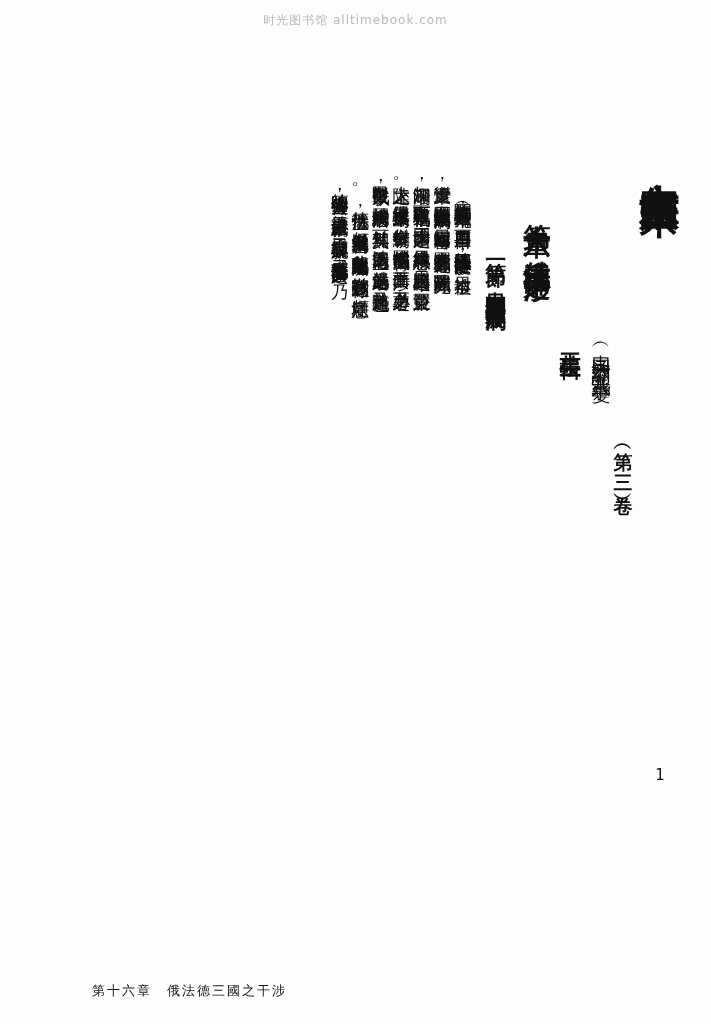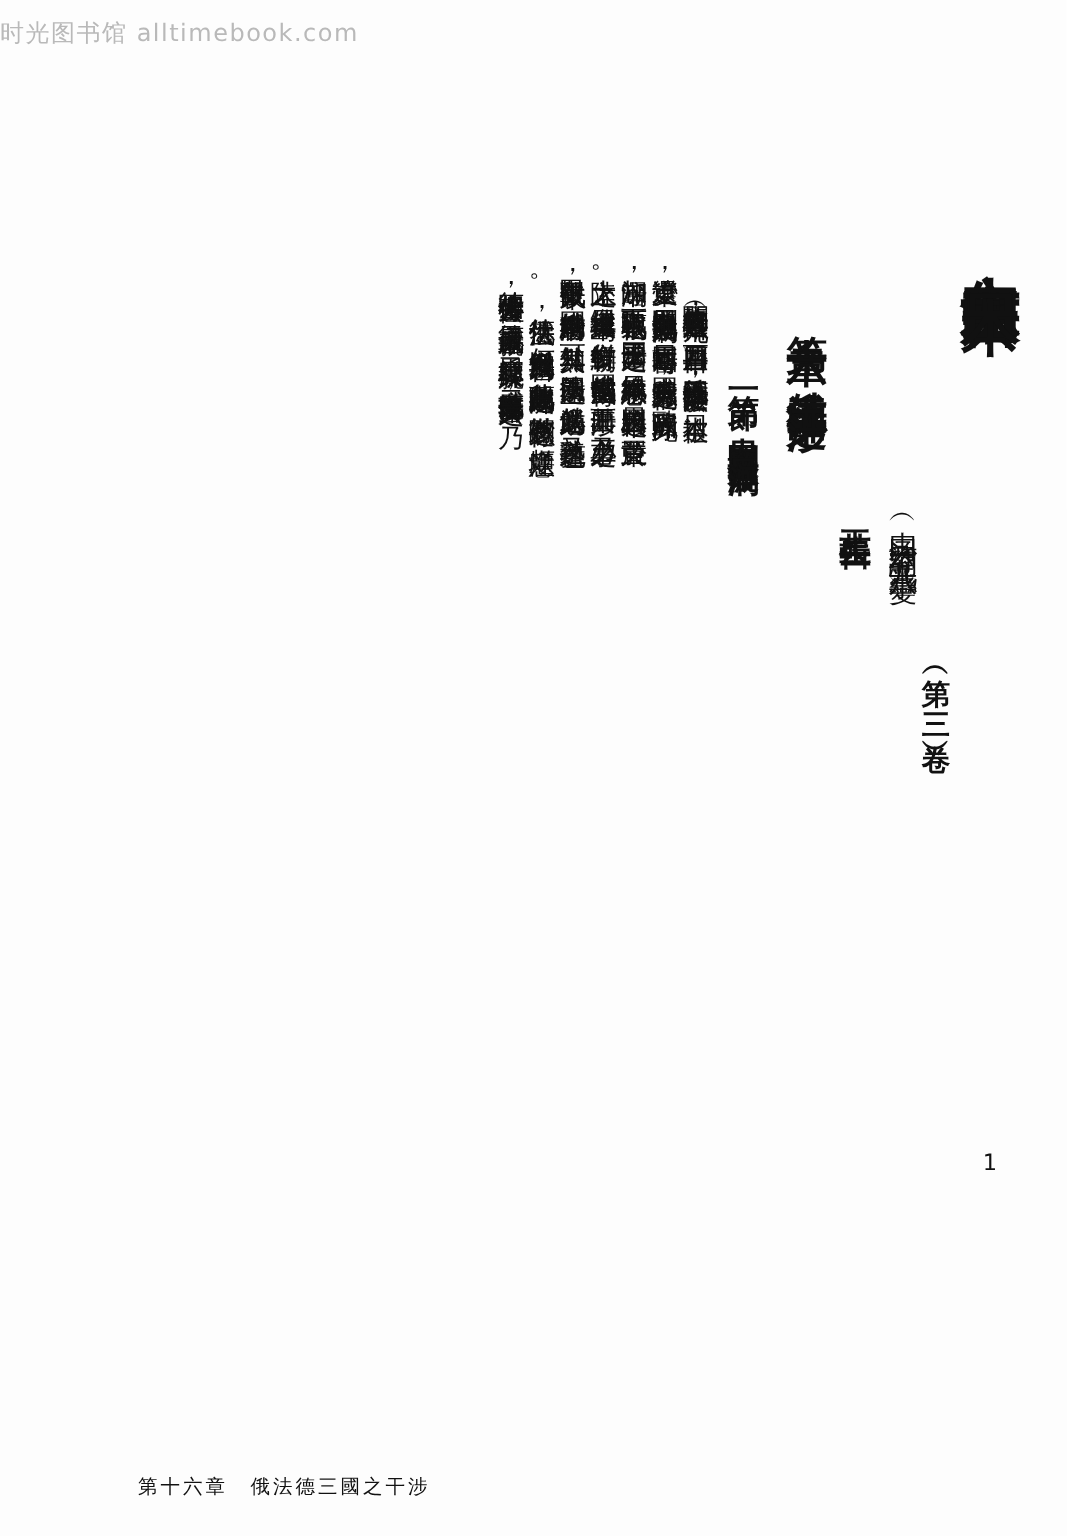--- a/index.html
+++ b/index.html
@@ -19,22 +19,22 @@
     height: 1024px;
     background: #fdfdfd;
     box-sizing: border-box;
   }
   
   .watermark {
     position: absolute;
     top: 12px;
     left: 0;
     width: 100%;
-    text-align: left;
-    font-size: 16px;
+    text-align: center;
+    font-size: 12px;
     color: #b9b9b9;
     letter-spacing: 1px;
     white-space: nowrap;
     font-family: "DejaVu Sans", sans-serif;
   }
   
   .content {
     position: absolute;
     top: 150px;
     left: 30px;

